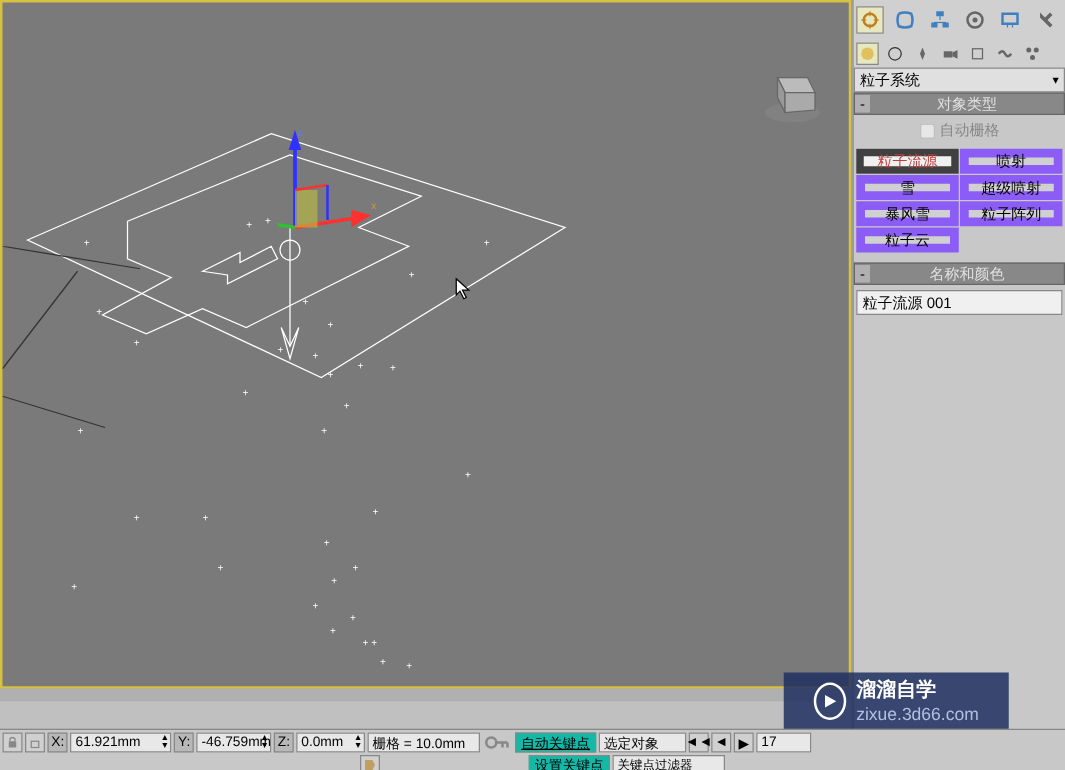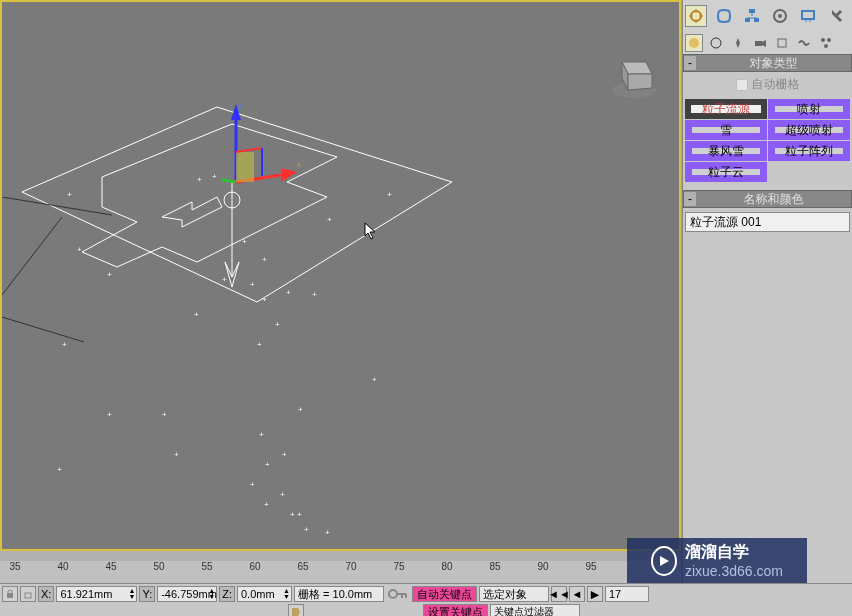--- a/index.html
+++ b/index.html
@@ -227,26 +227,27 @@
     }
     .lock-icon {
       width: 16px; height: 16px;
       background: #d0d0d0;
       border: 1px solid #888;
       display: flex;
       align-items: center;
       justify-content: center;
     }
     .auto-key {
-      background: #ec4899;
+      background: #14b8a6;
       border: 1px solid #888;
       padding: 0 4px;
       height: 16px;
       display: flex;
       align-items: center;
+      text-decoration: underline;
     }
     .key-icon {
       width: 24px; height: 16px;
       display: flex;
       align-items: center;
       justify-content: center;
     }
     
     .watermark {
       position: absolute;
@@ -445,20 +446,23 @@
     </div>
     <div class="tab-icon" style="width:18px;height:18px">
       <svg width="14" height="14">
           <circle cx="4" cy="4" r="2" fill="#666"></circle>
           <circle cx="10" cy="4" r="2" fill="#666"></circle>
           <circle cx="7" cy="10" r="2" fill="#666"></circle>
         </svg>
     </div>
   </div>
 
+  <div class="dropdown">
+    <span>粒子系统</span>
+  </div>
 
   <div class="rollout-header">
     <span class="toggle">-</span>
     <span class="title">对象类型</span>
   </div>
 
   <div class="checkbox-row">
     <input type="checkbox" disabled="" style="">
     <span>自动栅格</span>
   </div>
@@ -480,35 +484,20 @@
 
   <div class="name-row">
     <input class="name-input" value="粒子流源 001" style="">
 
   </div>
 </div>
 
 <div class="timeline">
   <div style="height:10px;background:#b0b0b0;position:relative">
     
-  </div>
-  <div class="ruler">
-    <span class="tick-label" style="left:15px">35</span>
-    <span class="tick-label" style="left:63px">40</span>
-    <span class="tick-label" style="left:111px">45</span>
-    <span class="tick-label" style="left:159px">50</span>
-    <span class="tick-label" style="left:207px">55</span>
-    <span class="tick-label" style="left:255px">60</span>
-    <span class="tick-label" style="left:303px">65</span>
-    <span class="tick-label" style="left:351px">70</span>
-    <span class="tick-label" style="left:399px">75</span>
-    <span class="tick-label" style="left:447px">80</span>
-    <span class="tick-label" style="left:495px">85</span>
-    <span class="tick-label" style="left:543px">90</span>
-    <span class="tick-label" style="left:591px">95</span>
   </div>
 </div>
 
 <div class="status-bar">
   <div class="status-row" style="width:100%">
     <div class="lock-icon">
       <svg width="10" height="10">
           <rect x="2" y="4" width="6" height="5" fill="#888"></rect>
           <path d="M3 4 L3 2 Q5 0 7 2 L7 4" fill="none" stroke="#888"></path>
         </svg>

